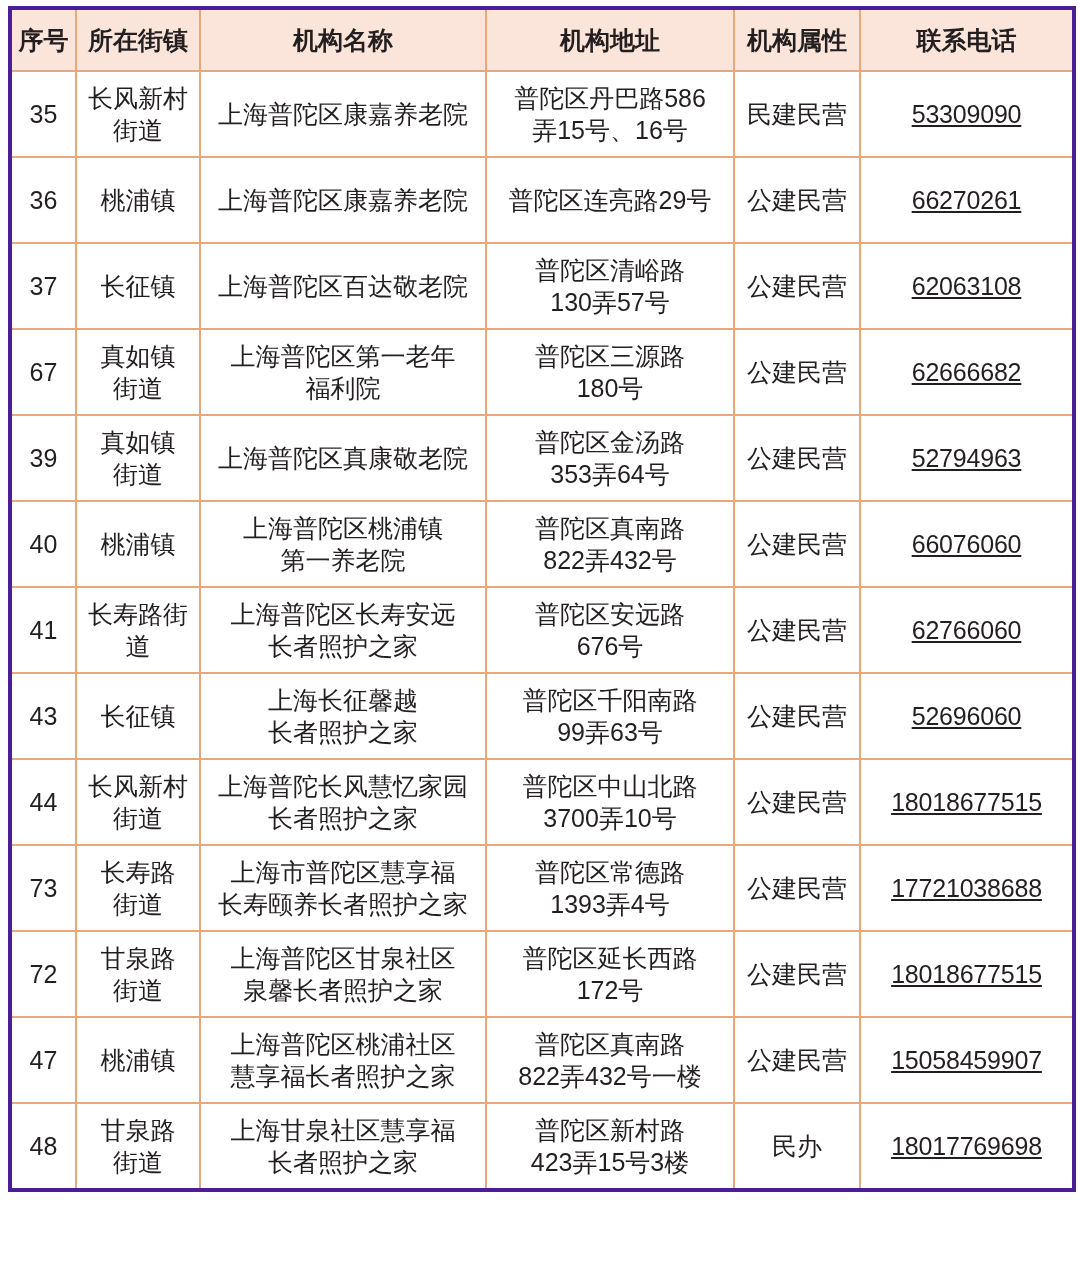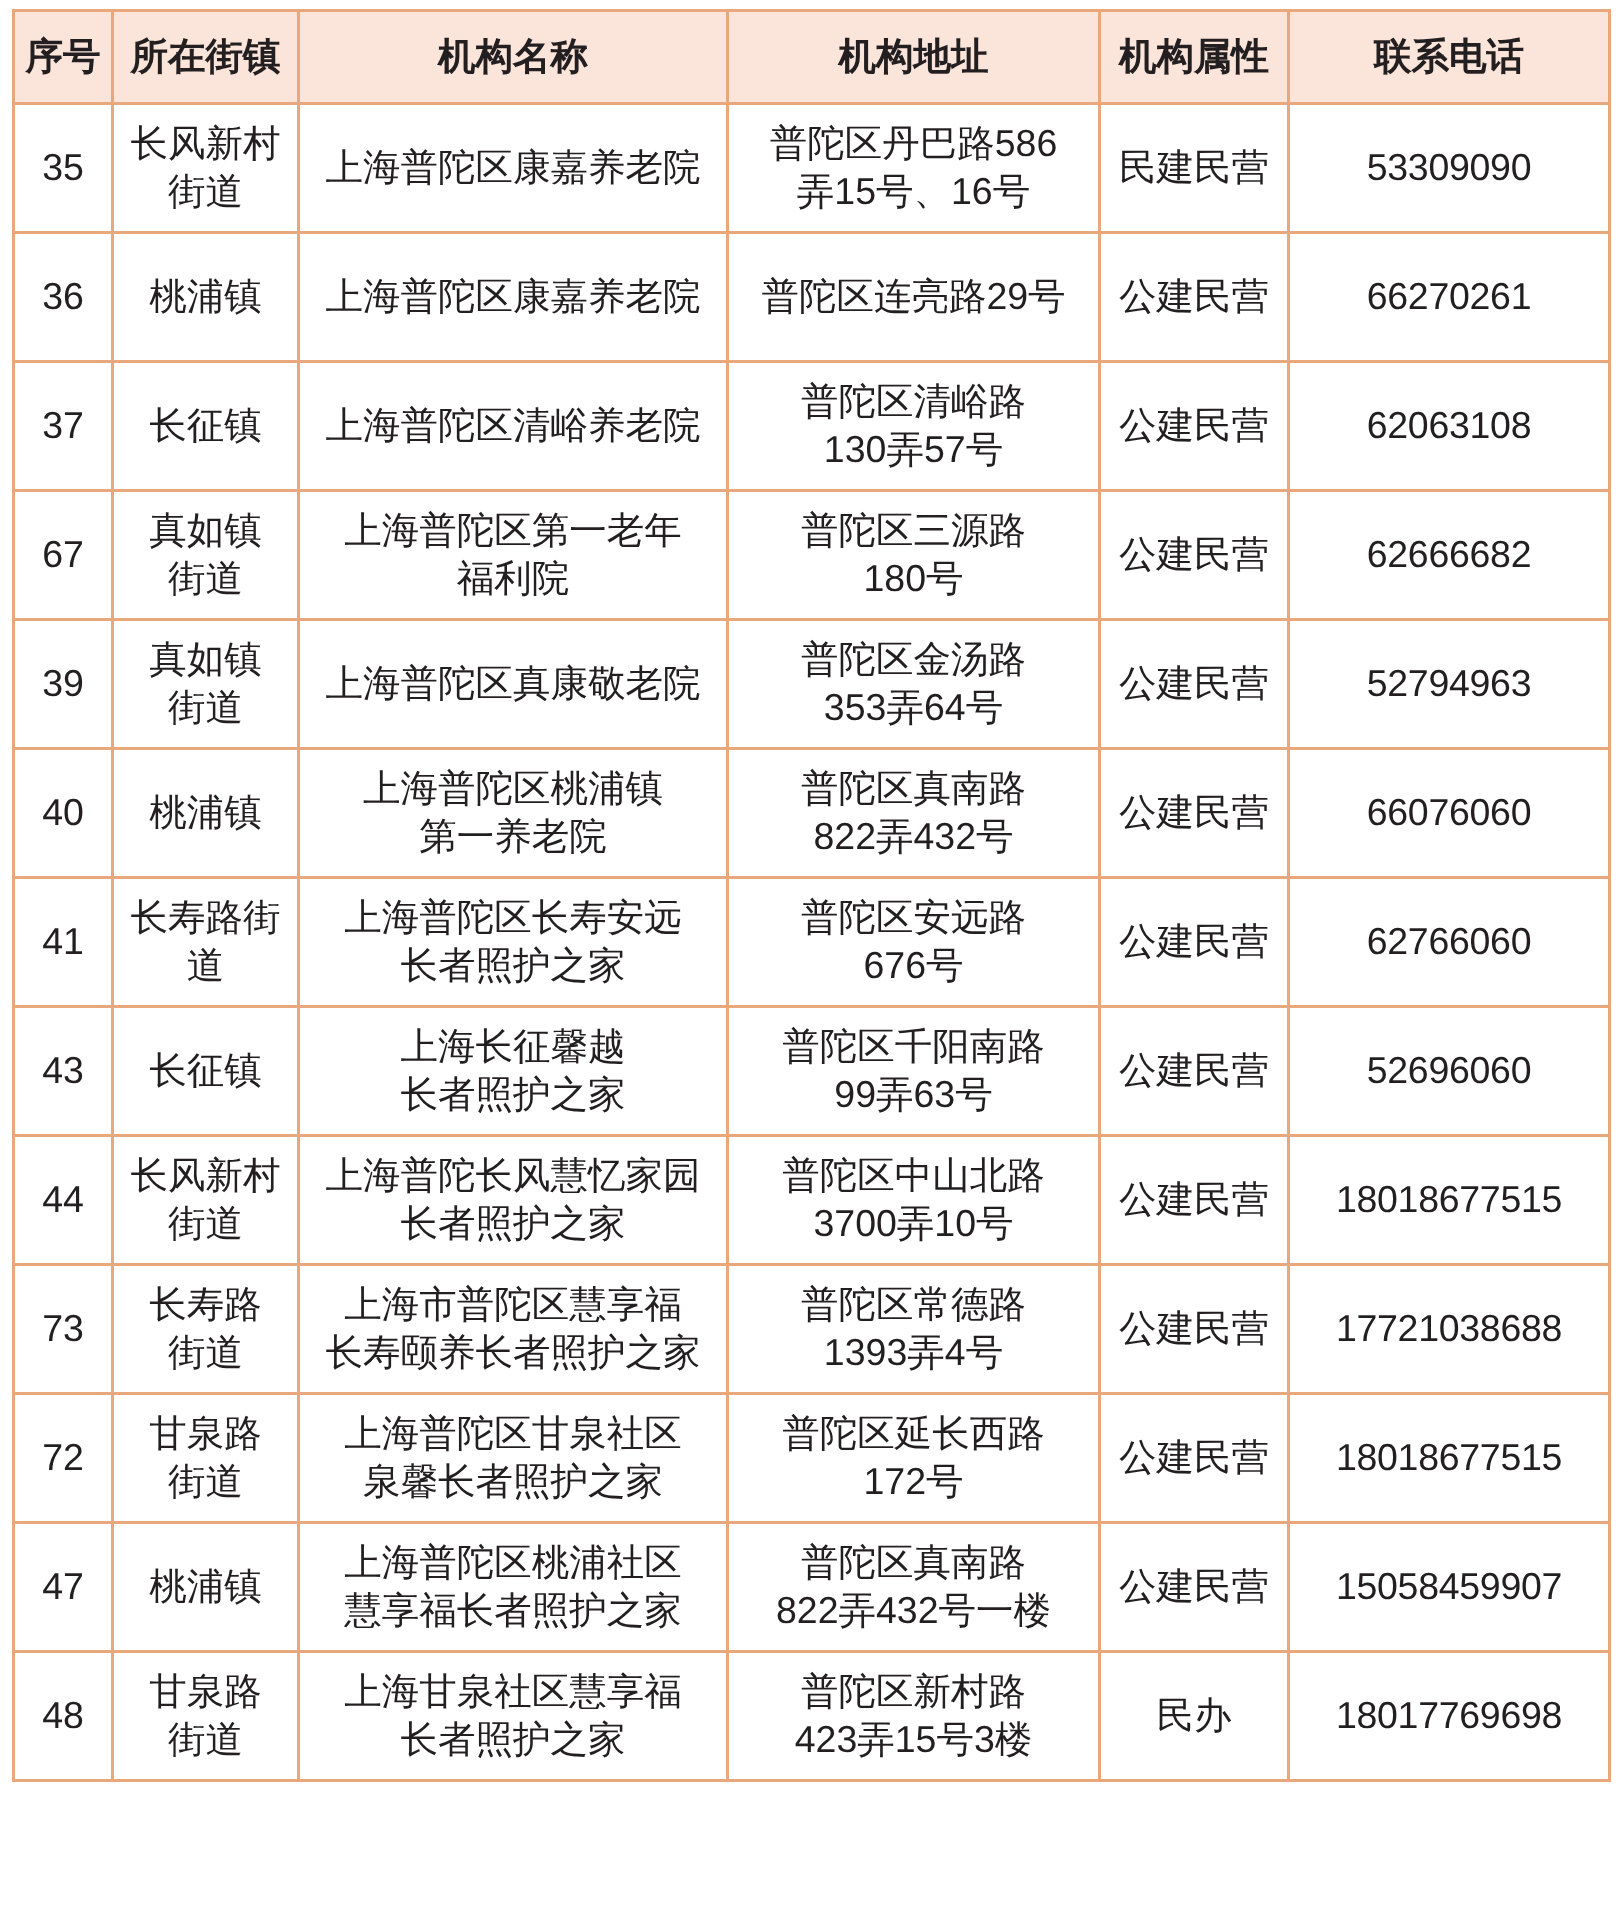--- a/index.html
+++ b/index.html
@@ -14,21 +14,21 @@
   }
   .table-wrap {
     width: 1080px;
     box-sizing: border-box;
     padding: 6px 8px 8px 8px;
   }
   table.inst-table {
     border-collapse: collapse;
     width: 1064px;
     table-layout: fixed;
-    border: 2px solid #4c1d95;
+    border: 4px solid #4c1d95;
   }
   table.inst-table col.c0 { width: 66px; }
   table.inst-table col.c1 { width: 124px; }
   table.inst-table col.c2 { width: 286px; }
   table.inst-table col.c3 { width: 248px; }
   table.inst-table col.c4 { width: 126px; }
   table.inst-table col.c5 { width: 214px; }
 
   table.inst-table th,
   table.inst-table td {
@@ -46,21 +46,21 @@
     height: 52px;
     padding: 4px 2px;
   }
   table.inst-table tbody td {
     background: #ffffff;
     font-size: 25px;
     font-weight: normal;
     height: 72px;
   }
   td.idx { font-size: 25px; }
-  td.phone { font-size: 25px; letter-spacing: -0.2px; }
+  td.phone { font-size: 25px; letter-spacing: -0.2px; text-decoration: underline; }
   td.name, td.addr { font-size: 25px; }
 </style>
 </head>
 <body>
 
 <div class="table-wrap">
   <table class="inst-table">
     <colgroup>
       <col class="c0">
         <col class="c1">
@@ -92,21 +92,21 @@
           <td class="idx">36</td>
           <td>桃浦镇</td>
           <td class="name">上海普陀区康嘉养老院</td>
           <td class="addr">普陀区连亮路29号</td>
           <td>公建民营</td>
           <td class="phone">66270261</td>
         </tr>
         <tr>
           <td class="idx">37</td>
           <td>长征镇</td>
-          <td class="name">上海普陀区清峪养老院</td>
+          <td class="name">上海普陀区百达敬老院</td>
           <td class="addr">普陀区清峪路<br>130弄57号</td>
           <td>公建民营</td>
           <td class="phone">62063108</td>
         </tr>
         <tr>
           <td class="idx">67</td>
           <td>真如镇<br>街道</td>
           <td class="name">上海普陀区第一老年<br>福利院</td>
           <td class="addr">普陀区三源路<br>180号</td>
           <td>公建民营</td>

